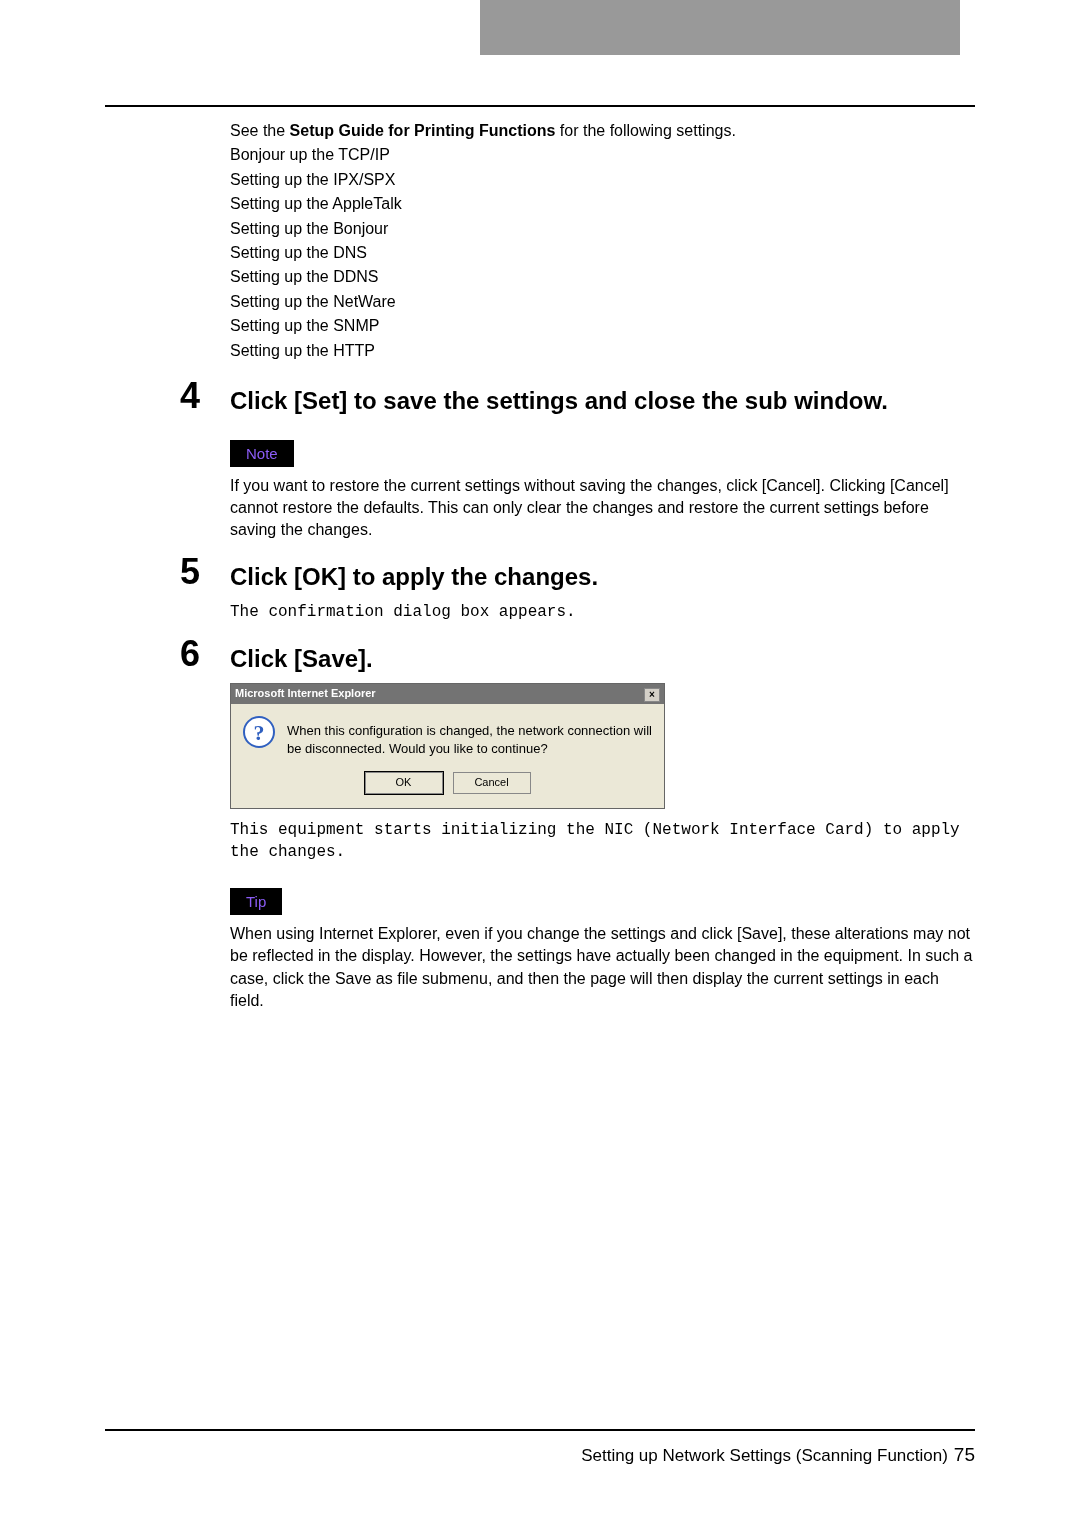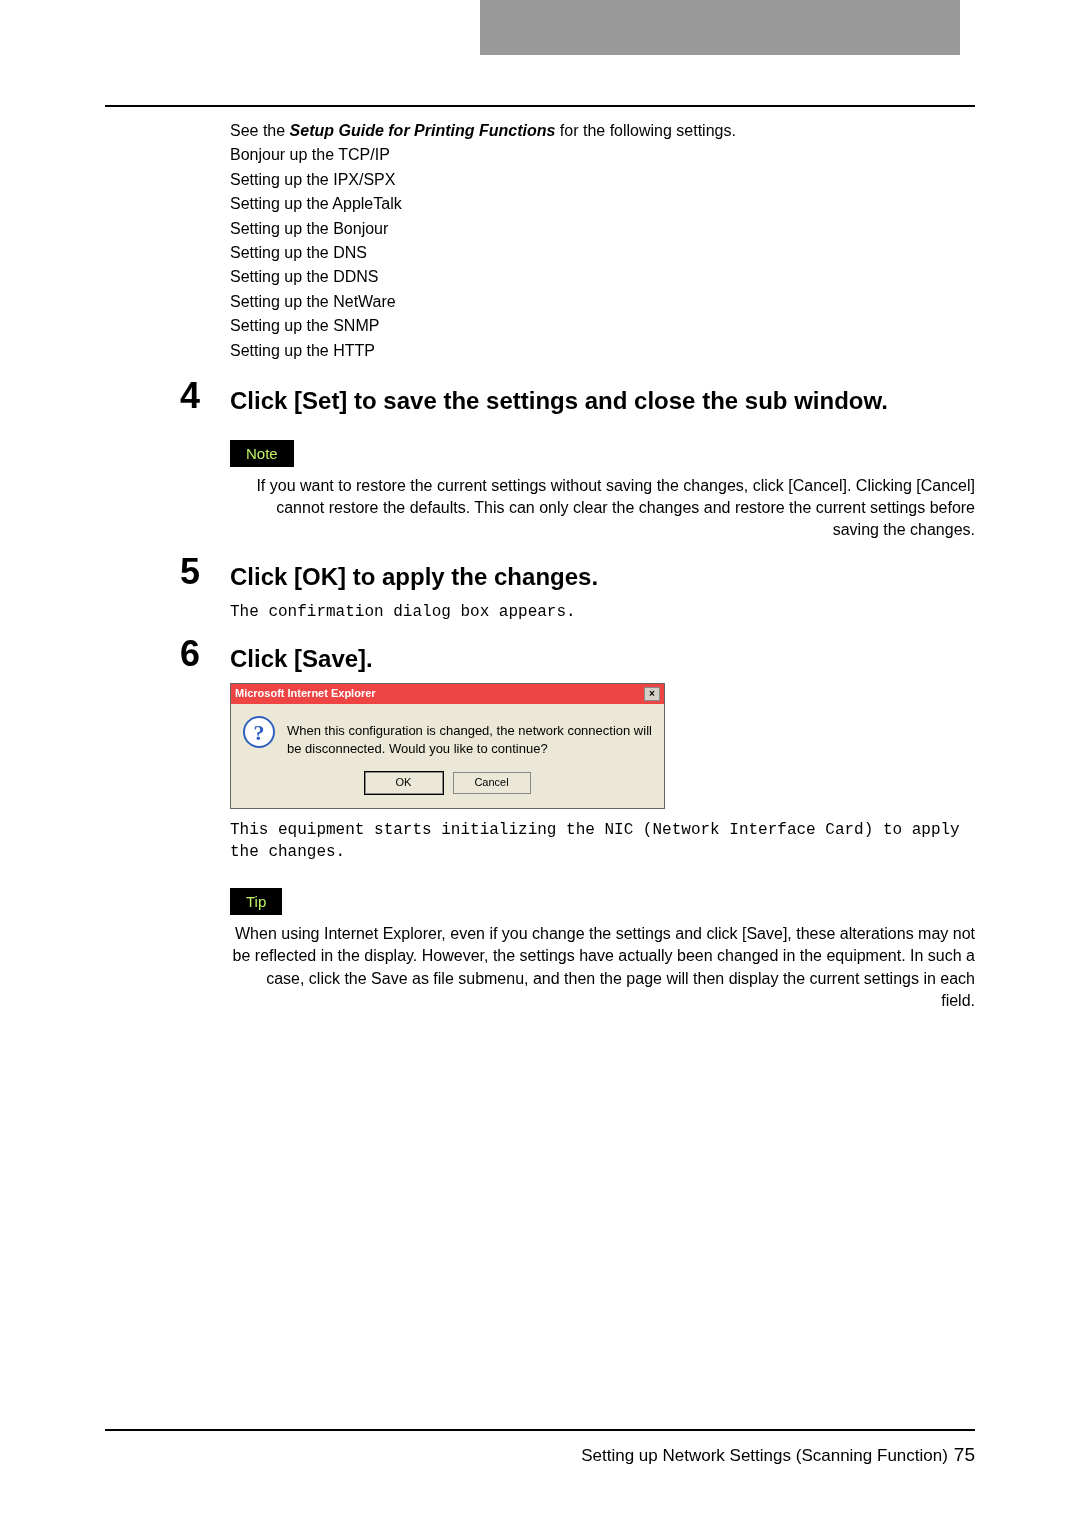--- a/index.html
+++ b/index.html
@@ -36,21 +36,20 @@
       top: 120px;
       left: 230px;
       width: 745px;
       line-height: 1.4;
     }
     .intro-line {
       margin-bottom: 2px;
     }
     .intro-line .bold-italic {
       font-weight: bold;
-      font-style: italic;
     }
     .setting-list {
       margin-bottom: 22px;
     }
     .setting-list div {
       margin-bottom: 2px;
     }
     .step {
       position: relative;
       margin-left: -50px;
@@ -73,46 +72,45 @@
       margin-bottom: 8px;
     }
     .step-desc {
       margin-bottom: 10px;
       line-height: 1.4;
       font-family: Liberation Mono, monospace;
     }
     .note-label, .tip-label {
       display: inline-block;
       background: #000;
-      color: #bef264;
+      color: #8b5cf6;
       padding: 3px 16px;
       font-size: 15px;
       margin: 14px 0 8px 0;
     }
     .note-text, .tip-text {
       line-height: 1.4;
       margin-bottom: 6px;
-      text-align: right;
     }
     .dialog {
       width: 435px;
       border: 1px solid #666;
       margin: 6px 0 10px 0;
       font-family: "Tahoma", Arial, sans-serif;
       font-size: 11px;
       background: #ebe8d7;
     }
     .dialog-titlebar {
-      background: #ef4444;
+      background: #737373;
       color: #fff;
       padding: 2px 4px;
       font-weight: bold;
       display: flex;
       justify-content: space-between;
-      align-items: center;
+      align-items: flex-end;
     }
     .dialog-close {
       background: #d4d0c8;
       color: #000;
       width: 16px;
       height: 14px;
       display: flex;
       align-items: center;
       justify-content: center;
       border: 1px solid #888;

